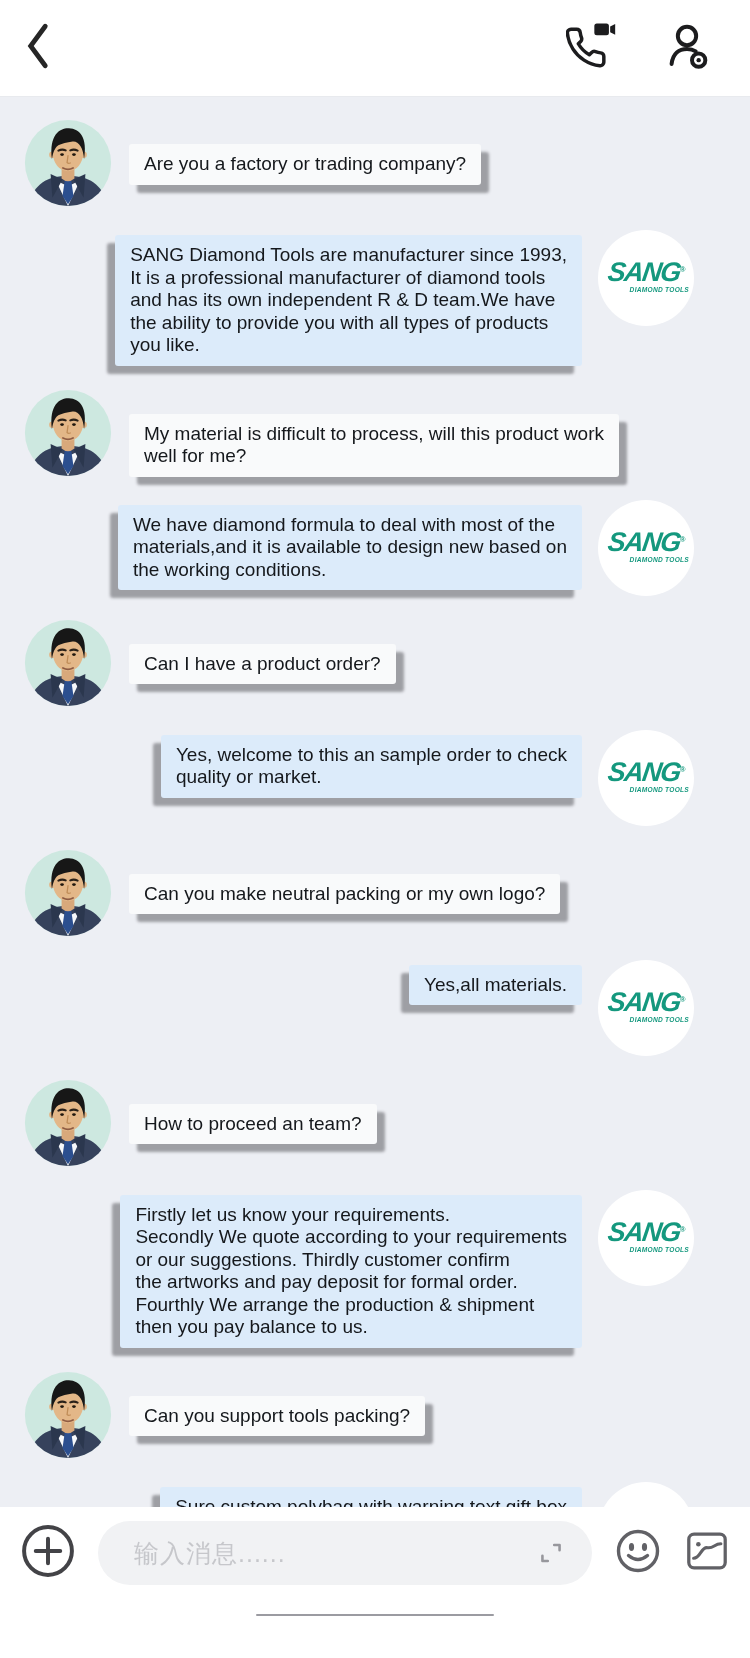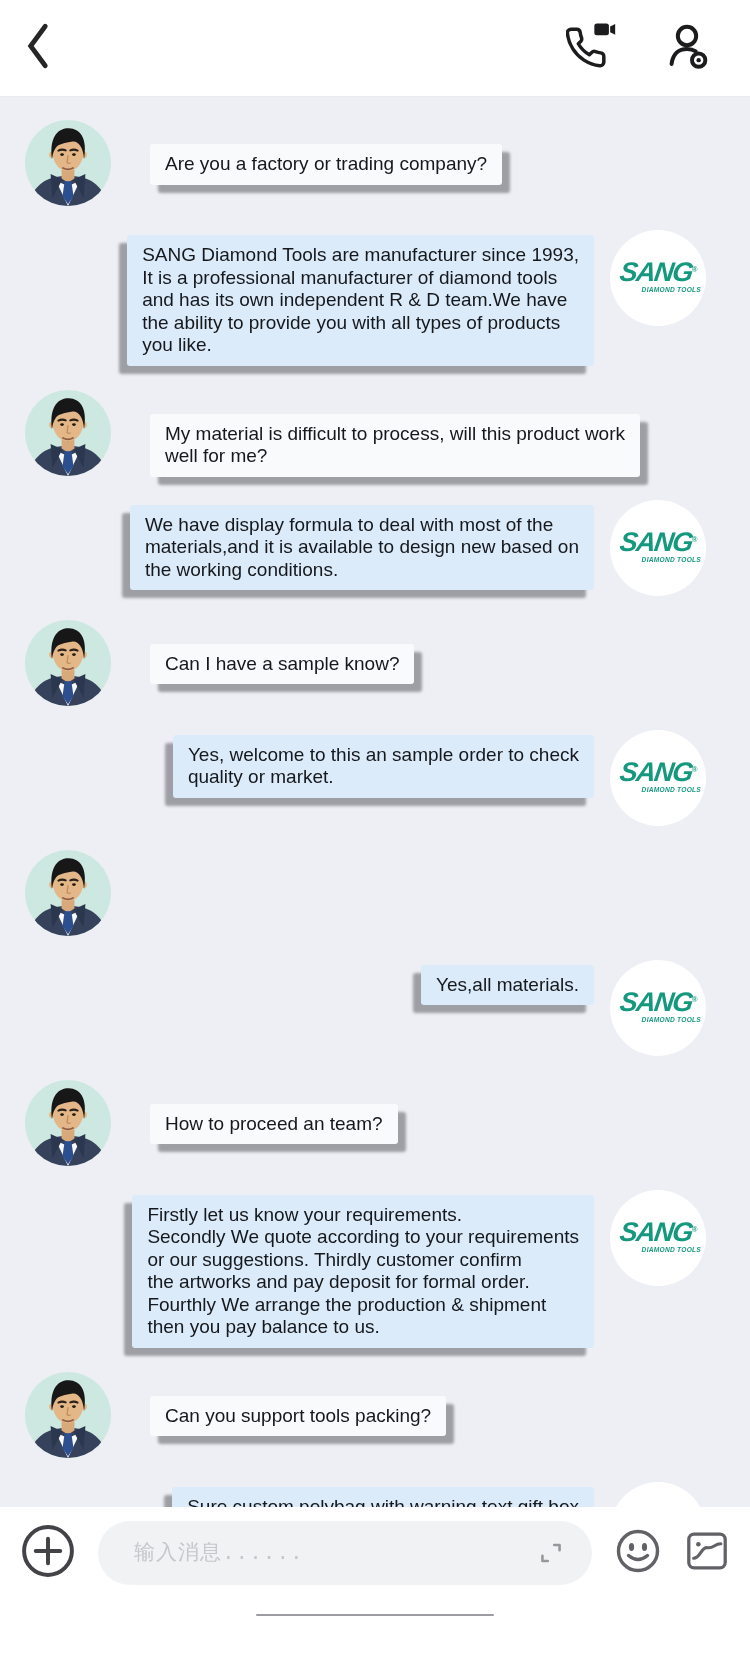--- a/index.html
+++ b/index.html
@@ -21,22 +21,22 @@
   .topbar .right-icons { margin-left:auto; display:flex; align-items:center; gap:46px; }
   .icon-btn { display:flex; align-items:center; justify-content:center; cursor:pointer; }
 
   
   .chat {
     flex:1 1 auto; overflow:hidden;
     background:var(--chat_bg,#edeff4);
     padding-top:22px;
   }
   .row { display:flex; align-items:flex-start; margin-bottom:23px; }
-  .row.left  { padding-left:24px;gap:21px; }
-  .row.right { justify-content:flex-end; padding-right:44px; }
+  .row.left  { padding-left:24px; }
+  .row.right { justify-content:flex-end; padding-right:56px; }
   .avatar { border-radius:50%; flex:0 0 auto; overflow:hidden; }
   .avatar.person { width:88px; height:88px; }
   .avatar.person svg { display:block; width:100%; height:100%; }
   .avatar.logo-avatar {
     width:96px; height:96px; background:#ffffff;
     display:flex; align-items:center; justify-content:center;
   }
   .bubble {
     max-width:505px;
     padding:9px 15px;
@@ -75,22 +75,22 @@
     padding:14px 20px 0 20px;
   }
   .composer-row { display:flex; align-items:center; gap:22px; }
   .pill {
     flex:1 1 auto; height:64px;
     background:#f1f2f4; border-radius:32px;
     display:flex; align-items:center; position:relative;
   }
   .pill input {
     flex:1; border:none; outline:none; background:transparent;
-    font-size:21px; color:#333; padding:0 10px 0 36px;
-    font-family:Liberation Mono, monospace;
+    font-size:25px; color:#333; padding:0 10px 0 36px;
+    font-family:Liberation Sans, sans-serif;
     letter-spacing:1px;
   }
   .pill input::placeholder { color:#c6c7cb; }
   .expand-wrap { margin-right:26px; display:flex; }
   .home-indicator {
     position:absolute; left:50%; bottom:42px; transform:translateX(-50%);
     width:238px; height:2px; background:#9b9ba1; border-radius:2px;
   }
 </style>
 </head>
@@ -203,21 +203,21 @@
           <path d="M48 40 L47 47.5 Q48.4 49 50.5 48" stroke="#c08d58" stroke-width="1.4" fill="none" stroke-linecap="round"></path>
           <path d="M42.5 53.5 Q48 56.5 53.5 53.5" stroke="#8f5c43" stroke-width="2" fill="none" stroke-linecap="round"></path>
         </g>
       </svg>
     </div>
     <div class="bubble user">My material is difficult to process, will this product work
 well for me?</div>
   </div>
 
   <div class="row right">
-    <div class="bubble company">We have display formula to deal with most of the
+    <div class="bubble company">We have diamond formula to deal with most of the
 materials,and it is available to design new based on
 the working conditions.</div>
     <div class="avatar logo-avatar">
       <div class="logo-block">
         <div class="logo-line"><span class="logo-word">SANG</span><span class="logo-reg">®</span></div>
         <div class="logo-sub">DIAMOND TOOLS</div>
       </div>
     </div>
   </div>
 
@@ -243,21 +243,21 @@
           <path d="M30.5 44 C27 16 40 9.5 49 10 C61 10.5 69.5 20 65.5 44 C65 31 59 23.5 53 24.5 C45 26 37.5 27 34.5 31.5 C31.8 35.5 31 40 30.5 44 Z" fill="#171717"></path>
           <path d="M37.5 34.5 Q41.5 32.5 45.5 34.2" stroke="#2a2119" stroke-width="2.2" fill="none" stroke-linecap="round"></path>
           <path d="M50.5 34.2 Q54.5 32.5 58.5 34.5" stroke="#2a2119" stroke-width="2.2" fill="none" stroke-linecap="round"></path>
           <ellipse cx="41.5" cy="38.8" rx="2" ry="1.5" fill="#20180f"></ellipse>
           <ellipse cx="54.5" cy="38.8" rx="2" ry="1.5" fill="#20180f"></ellipse>
           <path d="M48 40 L47 47.5 Q48.4 49 50.5 48" stroke="#c08d58" stroke-width="1.4" fill="none" stroke-linecap="round"></path>
           <path d="M42.5 53.5 Q48 56.5 53.5 53.5" stroke="#8f5c43" stroke-width="2" fill="none" stroke-linecap="round"></path>
         </g>
       </svg>
     </div>
-    <div class="bubble user">Can I have a sample know?</div>
+    <div class="bubble user">Can I have a product order?</div>
   </div>
 
   <div class="row right">
     <div class="bubble company">Yes, welcome to this an sample order to check
 quality or market.</div>
     <div class="avatar logo-avatar">
       <div class="logo-block">
         <div class="logo-line"><span class="logo-word">SANG</span><span class="logo-reg">®</span></div>
         <div class="logo-sub">DIAMOND TOOLS</div>
       </div>
@@ -286,20 +286,21 @@
           <path d="M30.5 44 C27 16 40 9.5 49 10 C61 10.5 69.5 20 65.5 44 C65 31 59 23.5 53 24.5 C45 26 37.5 27 34.5 31.5 C31.8 35.5 31 40 30.5 44 Z" fill="#171717"></path>
           <path d="M37.5 34.5 Q41.5 32.5 45.5 34.2" stroke="#2a2119" stroke-width="2.2" fill="none" stroke-linecap="round"></path>
           <path d="M50.5 34.2 Q54.5 32.5 58.5 34.5" stroke="#2a2119" stroke-width="2.2" fill="none" stroke-linecap="round"></path>
           <ellipse cx="41.5" cy="38.8" rx="2" ry="1.5" fill="#20180f"></ellipse>
           <ellipse cx="54.5" cy="38.8" rx="2" ry="1.5" fill="#20180f"></ellipse>
           <path d="M48 40 L47 47.5 Q48.4 49 50.5 48" stroke="#c08d58" stroke-width="1.4" fill="none" stroke-linecap="round"></path>
           <path d="M42.5 53.5 Q48 56.5 53.5 53.5" stroke="#8f5c43" stroke-width="2" fill="none" stroke-linecap="round"></path>
         </g>
       </svg>
     </div>
+    <div class="bubble user">Can you make neutral packing or my own logo?</div>
   </div>
 
   <div class="row right">
     <div class="bubble company">Yes,all materials.</div>
     <div class="avatar logo-avatar">
       <div class="logo-block">
         <div class="logo-line"><span class="logo-word">SANG</span><span class="logo-reg">®</span></div>
         <div class="logo-sub">DIAMOND TOOLS</div>
       </div>
     </div>

